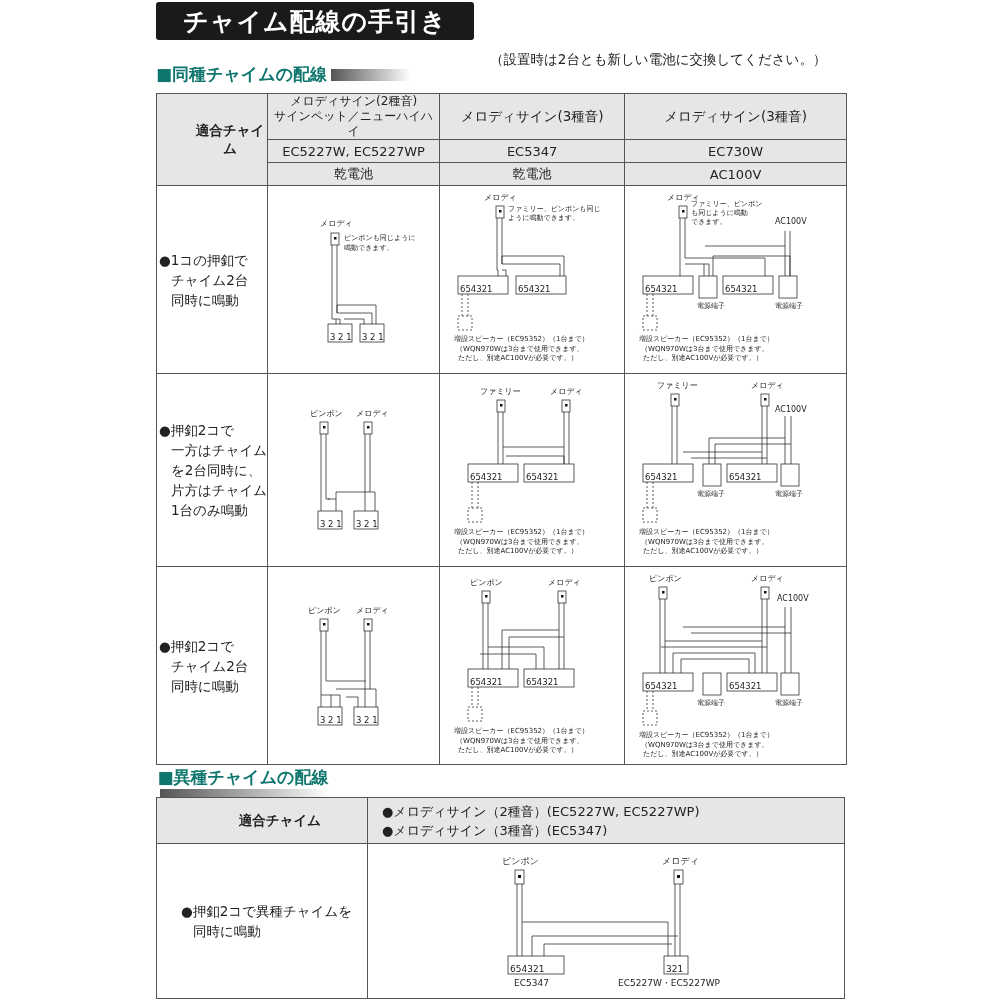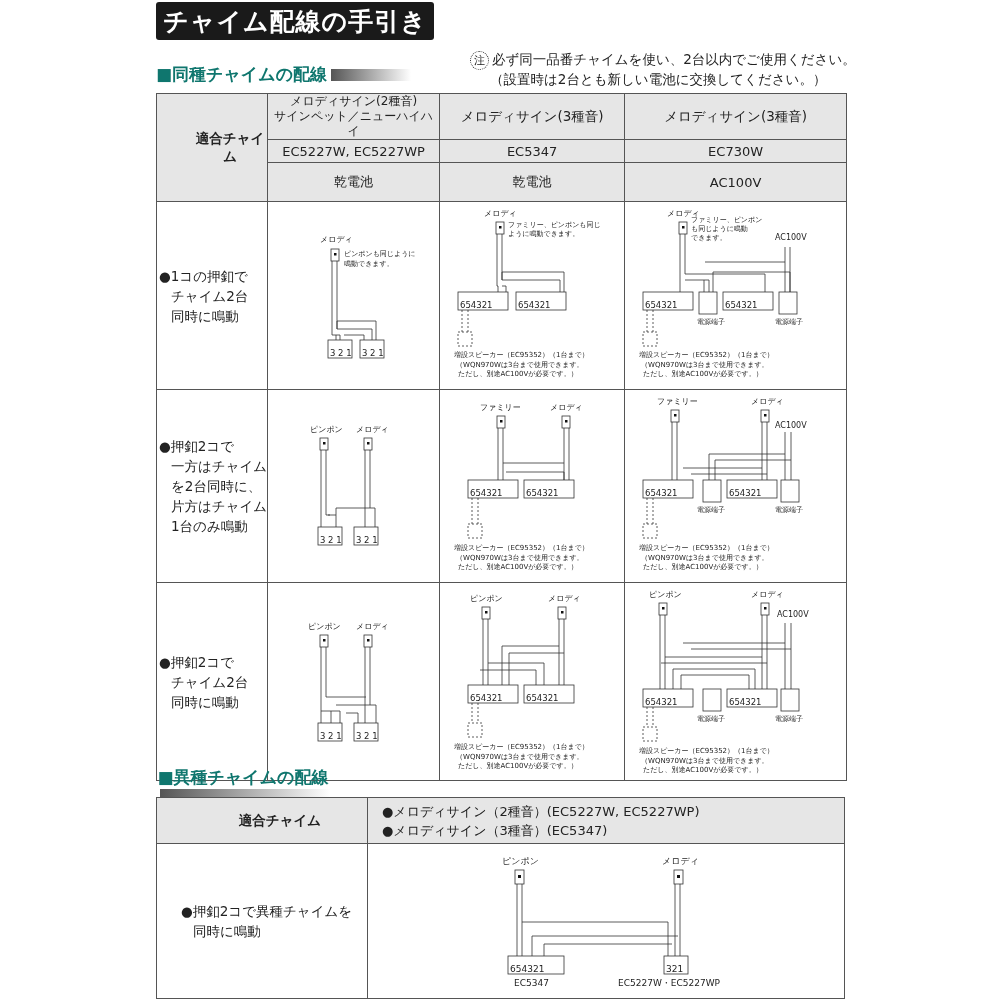--- a/index.html
+++ b/index.html
@@ -1,18 +1,18 @@
 <!DOCTYPE html>
 <html><head>
 <meta charset="utf-8">
 <style>
   html, body { margin:0; padding:0; background:#fff; }
   body { width:1000px; height:1000px; position:relative; overflow:hidden;
          font-family:"DejaVu Sans","Liberation Sans",sans-serif; color:#222; }
-  .title-box { position:absolute; left:156px; top:2px; width:278px; height:38px;
+  .title-box { position:absolute; left:156px; top:2px; width:318px; height:38px;
                background:#1a1a1a; border-radius:3px; color:#fff;
                font-size:25px; font-weight:bold; display:flex; align-items:center;
                justify-content:center; letter-spacing:1px; }
   .sec-head { position:absolute; font-size:17px; font-weight:bold; color:#0f766e;
               display:flex; align-items:center;text-align:right; }
   .sec-head .bar { display:inline-block; height:12px; margin-left:4px;
                    background:linear-gradient(to right,#555,#fff); }
   .note { position:absolute; left:470px; top:50px; font-size:13.5px; line-height:18px; color:#222; }
   .note .mark { display:inline-block; border:1px dotted #333; border-radius:50%;
                 font-size:11px; width:17px; height:17px; text-align:center; line-height:17px;
@@ -31,21 +31,20 @@
 <body>
 
 <div class="title-box">チャイム配線の手引き</div>
 
 <div class="sec-head" style="left:156px;top:63px;">
   <span>■同種チャイムの配線</span>
   <span class="bar" style="width:80px;"></span>
 </div>
 
 <div class="note">
-  <div><span class="mark">注</span><span>必ず同一品番チャイムを使い、2台以内でご使用ください。</span></div>
   <div style="padding-left:20px;">（設置時は2台とも新しい電池に交換してください。）</div>
 </div>
 
 <table style="left:156px;top:93px;width:689px;">
   <colgroup>
       <col style="width:113px">
       <col style="width:171px">
       <col style="width:184px">
       <col style="width:221px">
     </colgroup>
@@ -57,21 +56,21 @@
       <div>サインペット／ニューハイハイ</div>
     </td>
     <td class="hdr" style="font-size:13.5px;">メロディサイン(3種音)</td>
     <td class="hdr" style="font-size:13.5px;">メロディサイン(3種音)</td>
   </tr>
   <tr style="height:23px;">
     <td class="hdr">EC5227W, EC5227WP</td>
     <td class="hdr">EC5347</td>
     <td class="hdr">EC730W</td>
   </tr>
-  <tr style="height:39px;">
+  <tr style="height:23px;">
     <td class="hdr">乾電池</td>
     <td class="hdr">乾電池</td>
     <td class="hdr">AC100V</td>
   </tr>
 
   <tr style="height:187px;">
     <td class="rowlabel">
       <div>●1コの押釦で</div>
       <div style="padding-left:12px">チャイム2台</div>
       <div style="padding-left:12px">同時に鳴動</div>

